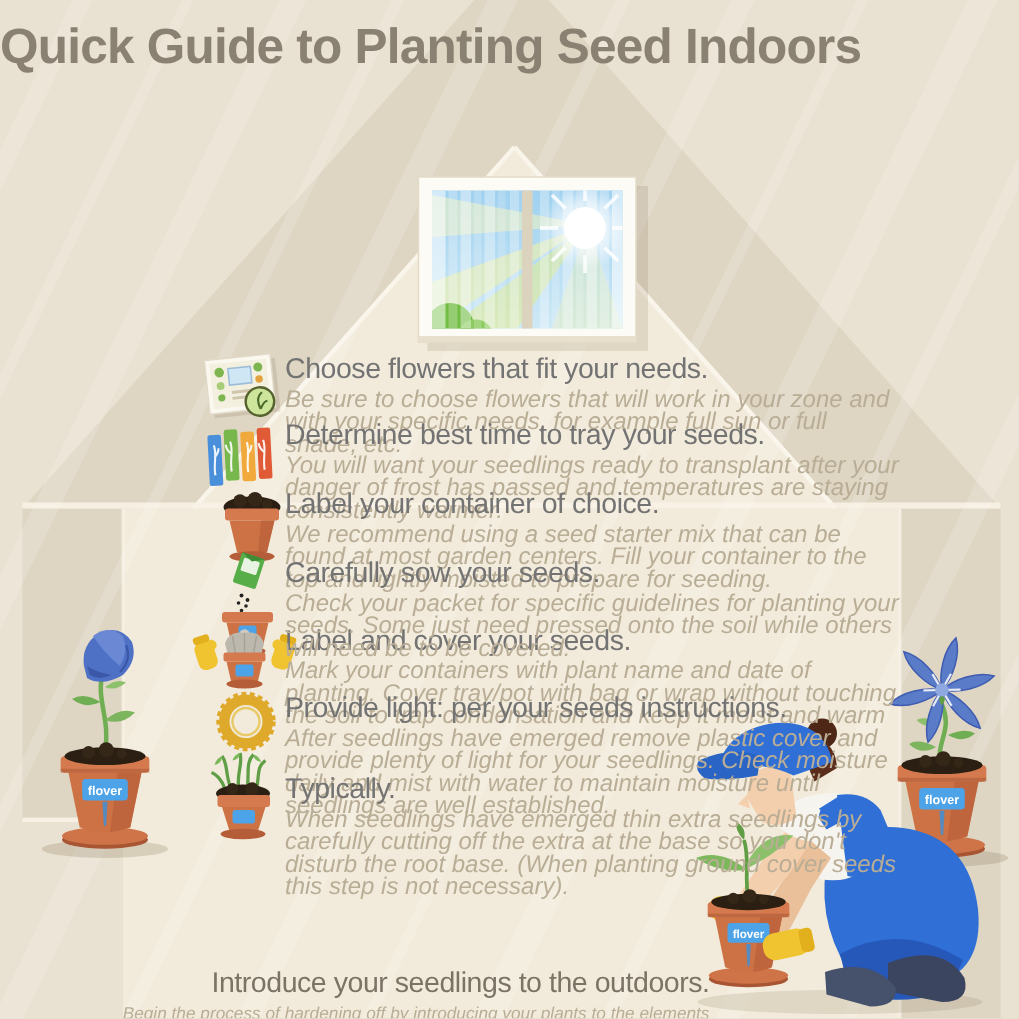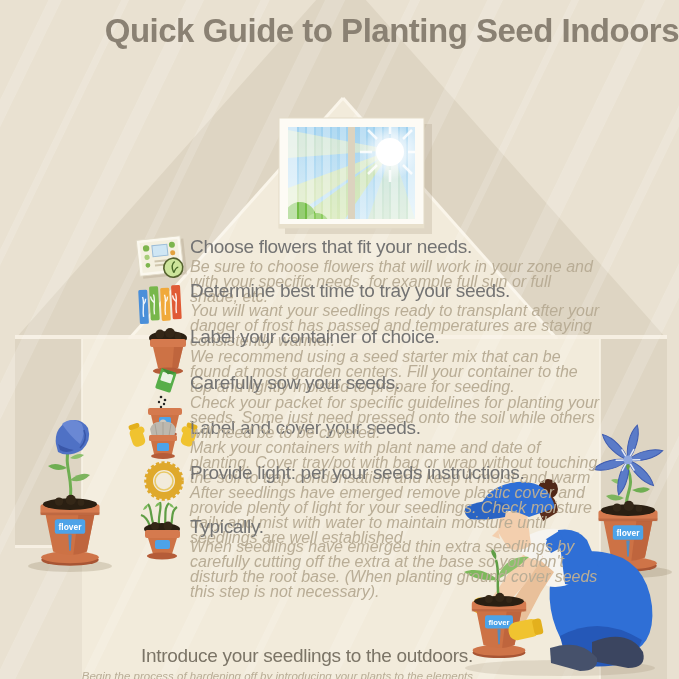--- a/index.html
+++ b/index.html
@@ -1,19 +1,19 @@
 <!DOCTYPE html>
 <html><head>
 <meta charset="utf-8">
 <style>
   html,body{margin:0;padding:0;background:#e9e1d1;}
   .stage{position:relative;width:679px;height:679px;overflow:hidden;
          font-family:"Liberation Sans",sans-serif;background:#e9e1d1;}
   .stage svg.scene{position:absolute;left:0;top:0;z-index:0;}
-  .title{position:absolute;top:12px;left:0;width:100%;text-align:right;z-index:2;
+  .title{position:absolute;top:12px;left:0;width:100%;text-align:left;z-index:2;
          font-weight:bold;font-size:33px;letter-spacing:-0.5px;color:#8a8173;}
   .step{position:absolute;left:190px;width:424px;z-index:2;}
   .step .head{font-size:19px;line-height:21px;color:#737373;letter-spacing:-0.3px;}
   .step .body{font-size:16px;line-height:15px;font-style:italic;color:#b9ad96;margin-top:2px;max-width:412px;}
   .s1{top:236px}.s2{top:280px}.s3{top:326px}.s4{top:372px}.s5{top:417px}.s6{top:462px}.s7{top:516px}
   .outro{position:absolute;top:597px;right:206px;width:420px;text-align:right;z-index:2;}
   .outro .head{font-size:19px;line-height:22px;color:#7b7466;letter-spacing:-0.3px;margin-top:48px;}
   .outro .body{font-size:11.5px;line-height:15px;font-style:italic;color:#b9ad96;margin-top:2px;}
   .pot-label-text{font-family:"Liberation Sans",sans-serif;font-weight:bold;}
 </style>

